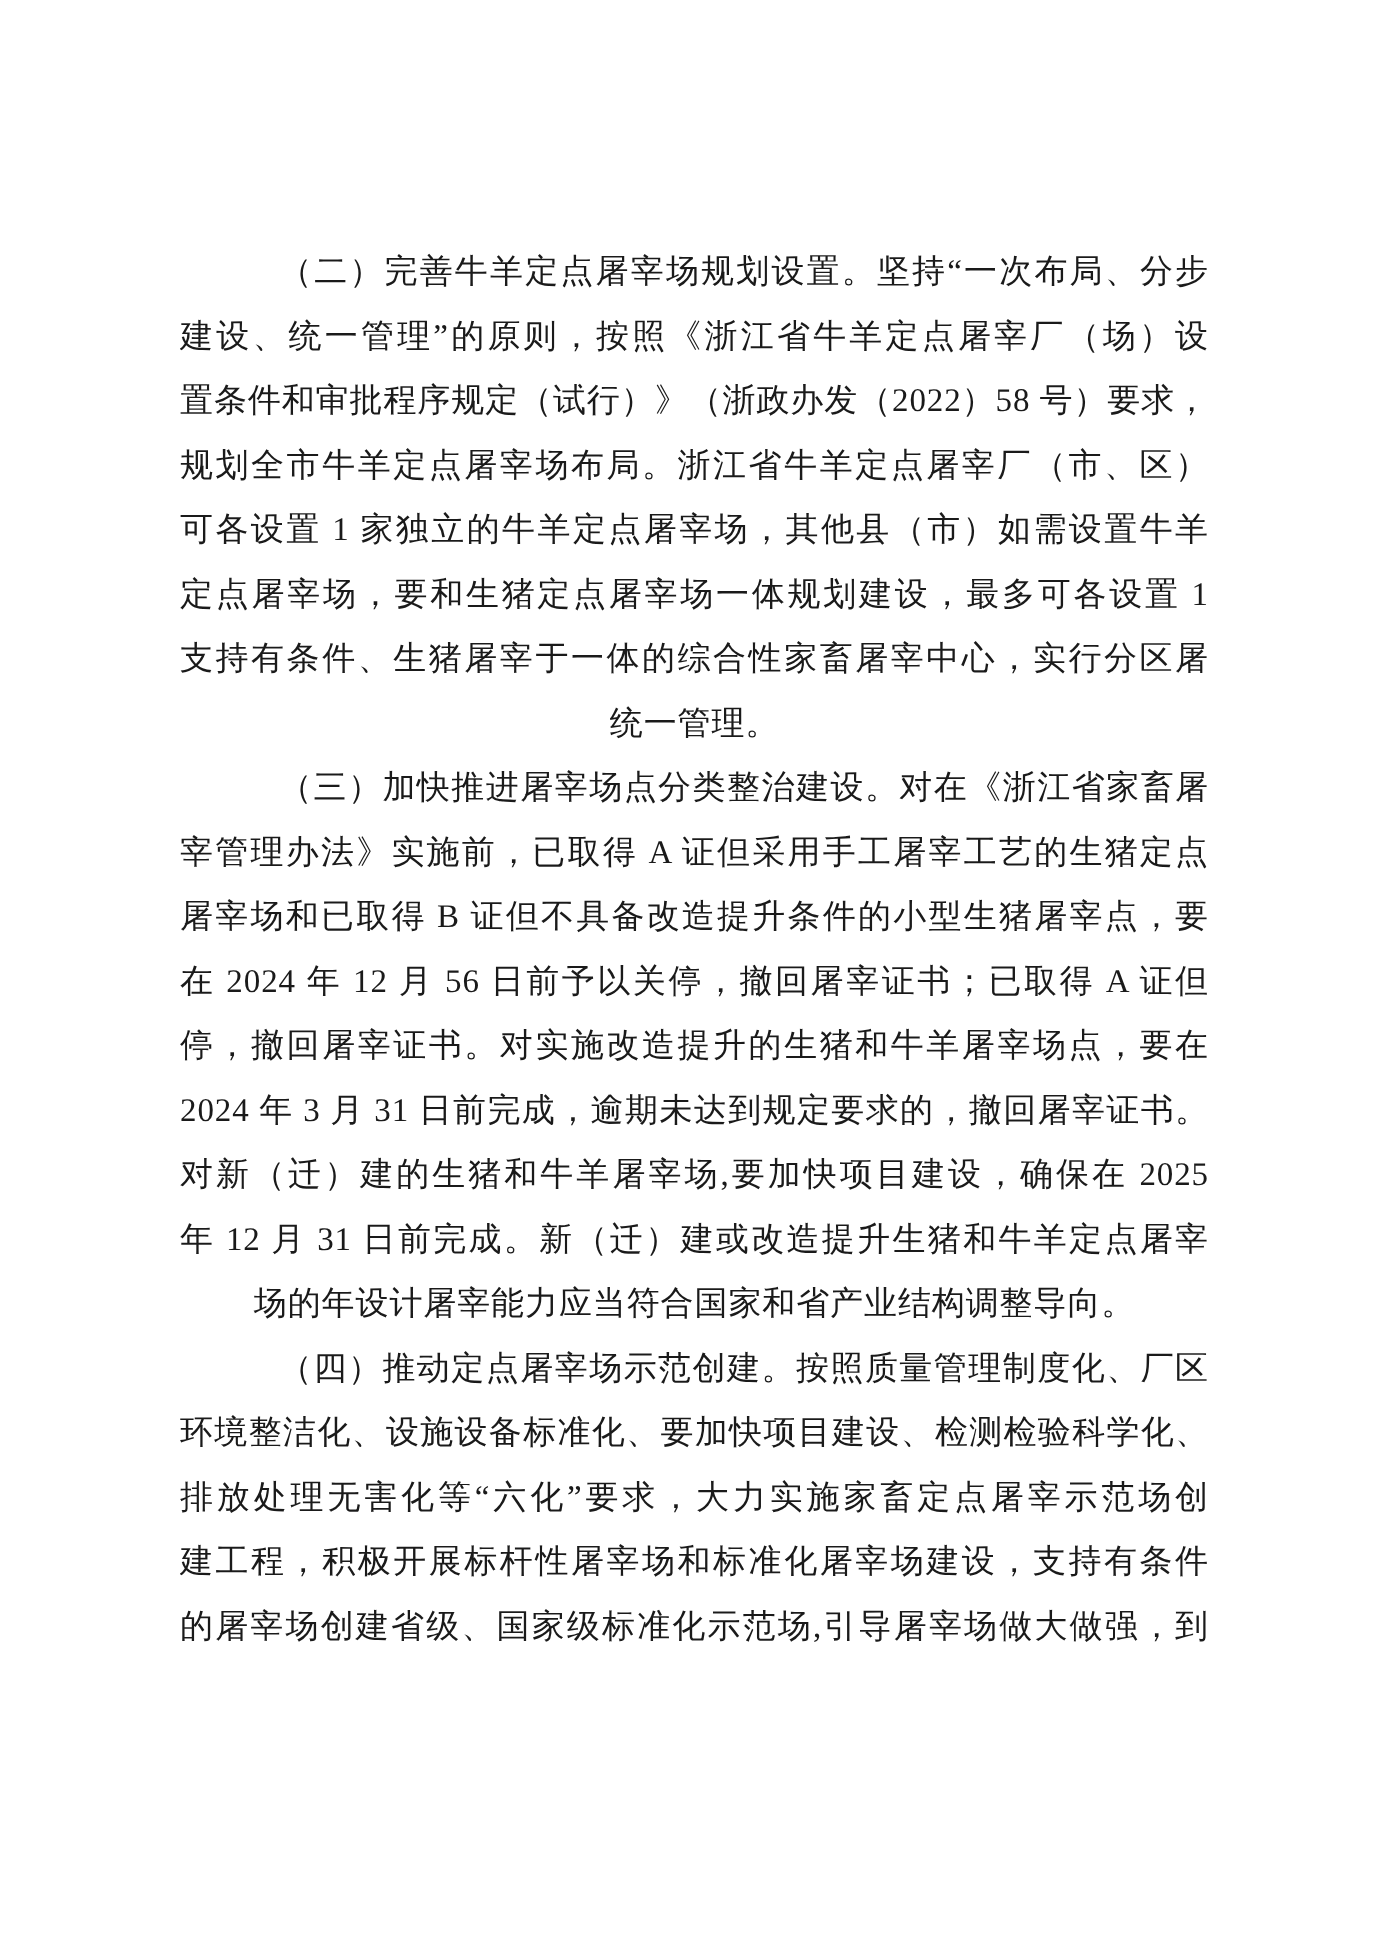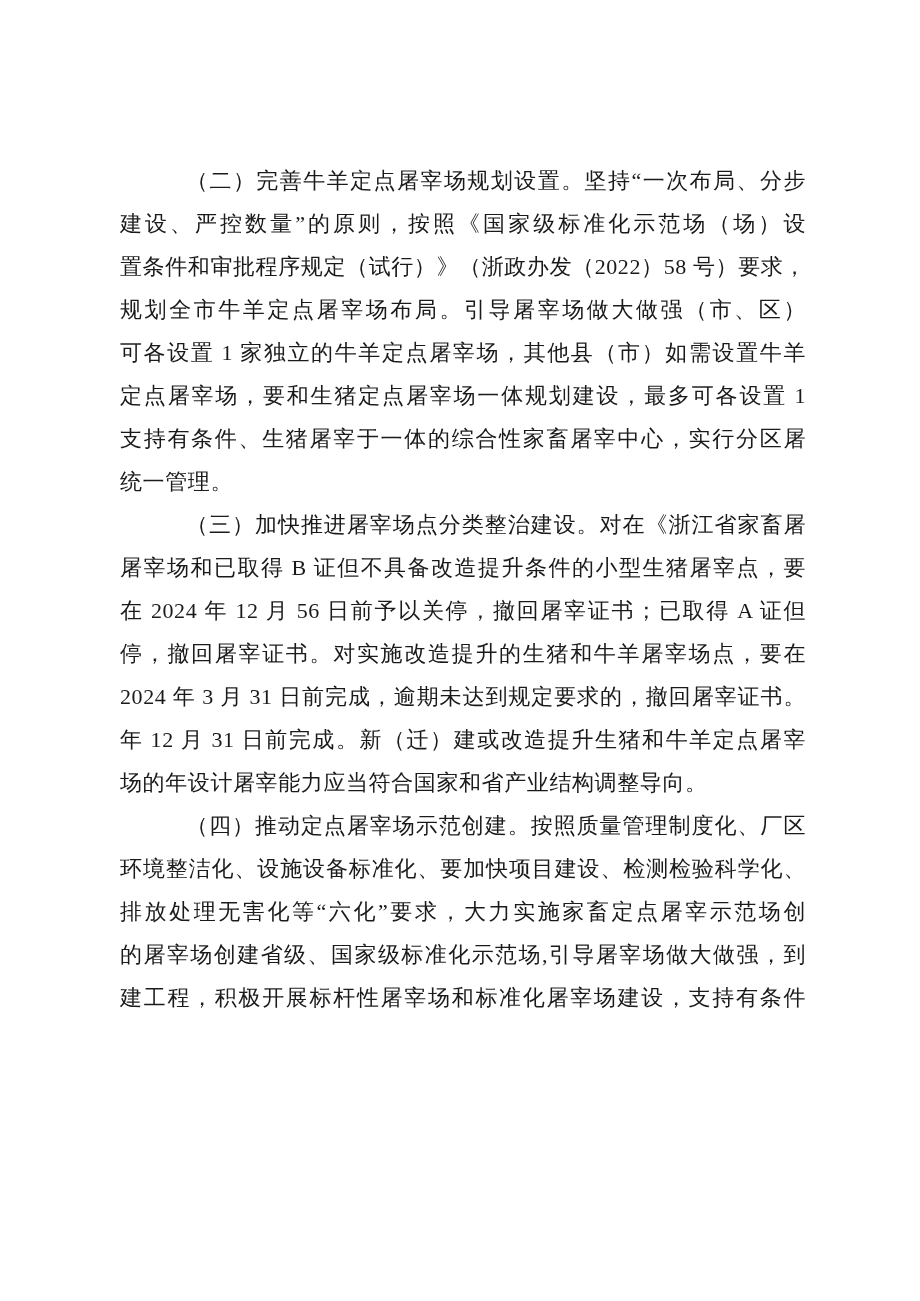--- a/index.html
+++ b/index.html
@@ -21,21 +21,21 @@
     left: 120px;
     top: 159px;
     width: 686px;
   }
   .line {
     height: 43px;
     line-height: 43px;
     font-size: 22px;
     letter-spacing: 0.6px;
     overflow: hidden;
-    text-align: left;
+    text-align: center;
     text-justify: inter-character;
   }
   
   .line.fill {
     text-align: justify;
   }
   .line.fill::after {
     content: "";
     display: inline-block;
     width: 100%;
@@ -48,41 +48,43 @@
   }
 </style>
 </head>
 <body>
 
 <div class="page">
   <div class="text-block">
 
     <div>
       <div class="line fill first">（二）完善牛羊定点屠宰场规划设置。坚持“一次布局、分步</div>
-      <div class="line fill">建设、严控数量”的原则，按照《国家级标准化示范场（场）设</div>
+      <div class="line fill">建设、统一管理”的原则，按照《浙江省牛羊定点屠宰厂（场）设</div>
       <div class="line fill">置条件和审批程序规定（试行）》（浙政办发（2022）58 号）要求，</div>
-      <div class="line fill">规划全市牛羊定点屠宰场布局。引导屠宰场做大做强（市、区）</div>
+      <div class="line fill">规划全市牛羊定点屠宰场布局。浙江省牛羊定点屠宰厂（市、区）</div>
       <div class="line fill">可各设置 1 家独立的牛羊定点屠宰场，其他县（市）如需设置牛羊</div>
       <div class="line fill">定点屠宰场，要和生猪定点屠宰场一体规划建设，最多可各设置 1</div>
       <div class="line fill">支持有条件、生猪屠宰于一体的综合性家畜屠宰中心，实行分区屠宰、</div>
       <div class="line">统一管理。</div>
     </div>
 
     <div>
       <div class="line fill first">（三）加快推进屠宰场点分类整治建设。对在《浙江省家畜屠</div>
+      <div class="line fill">宰管理办法》实施前，已取得 A 证但采用手工屠宰工艺的生猪定点</div>
       <div class="line fill">屠宰场和已取得 B 证但不具备改造提升条件的小型生猪屠宰点，要</div>
       <div class="line fill">在 2024 年 12 月 56 日前予以关停，撤回屠宰证书；已取得 A 证但</div>
       <div class="line fill">停，撤回屠宰证书。对实施改造提升的生猪和牛羊屠宰场点，要在</div>
       <div class="line fill">2024 年 3 月 31 日前完成，逾期未达到规定要求的，撤回屠宰证书。</div>
+      <div class="line fill">对新（迁）建的生猪和牛羊屠宰场,要加快项目建设，确保在 2025</div>
       <div class="line fill">年 12 月 31 日前完成。新（迁）建或改造提升生猪和牛羊定点屠宰</div>
       <div class="line">场的年设计屠宰能力应当符合国家和省产业结构调整导向。</div>
     </div>
 
     <div>
       <div class="line fill first">（四）推动定点屠宰场示范创建。按照质量管理制度化、厂区</div>
       <div class="line fill">环境整洁化、设施设备标准化、要加快项目建设、检测检验科学化、</div>
       <div class="line fill">排放处理无害化等“六化”要求，大力实施家畜定点屠宰示范场创</div>
+      <div class="line fill">建工程，积极开展标杆性屠宰场和标准化屠宰场建设，支持有条件</div>
       <div class="line fill">的屠宰场创建省级、国家级标准化示范场,引导屠宰场做大做强，到</div>
-      <div class="line fill">建工程，积极开展标杆性屠宰场和标准化屠宰场建设，支持有条件</div>
     </div>
 
   </div>
 </div>
 
 </body></html>

